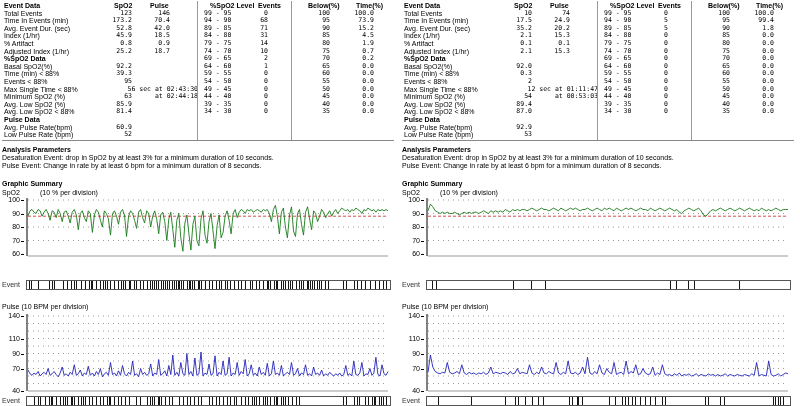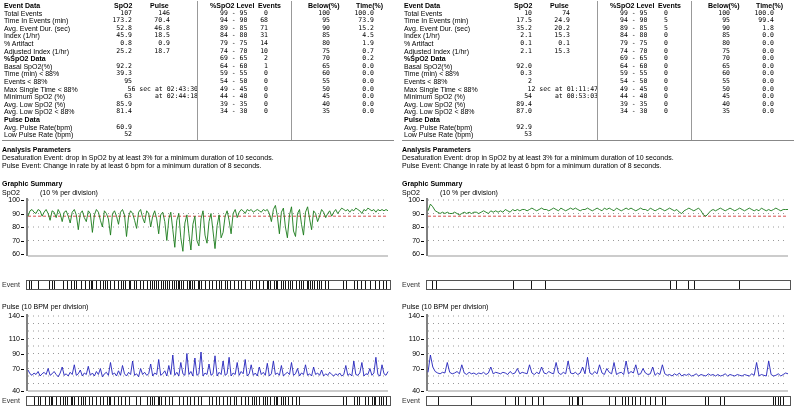--- a/index.html
+++ b/index.html
@@ -19,21 +19,21 @@
   .v2{position:absolute;left:130px;width:38px;text-align:right}
   .wide{position:absolute;left:86px;width:110px;text-align:right}
   .extra{position:absolute;left:132px;width:64px;text-align:right}
   .num{font-family:"DejaVu Sans Mono",monospace;font-size:6.5px}
   .h-spo2{position:absolute;left:112px;font-weight:bold}
   .h-pulse{position:absolute;left:148px;font-weight:bold}
   .h-level{position:absolute;left:12px;font-weight:bold}
   .h-events{position:absolute;left:60px;font-weight:bold}
   .h-below{position:absolute;left:16px;font-weight:bold}
   .h-time{position:absolute;left:64px;font-weight:bold}
-  .rng{position:absolute;left:22px}
+  .rng{position:absolute;left:6px}
   .ev{position:absolute;left:44px;width:26px;text-align:right}
   .bv{position:absolute;left:8px;width:30px;text-align:right}
   .tv{position:absolute;left:42px;width:40px;text-align:right}
   .vdiv{position:absolute;top:1px;width:1px;height:139px;background:#999}
   .vdiv.d1{left:197px}.vdiv.d2{left:291px}
   .hline{position:absolute;top:140px;left:2px;width:392px;height:1px;background:#888}
   
   .analysis{position:absolute;left:2px;top:146px;font-size:7px;line-height:8px}
   .analysis .ttl{font-weight:bold}
   .graphic-title{position:absolute;left:2px;top:180px;font-size:7px;font-weight:bold}
@@ -61,32 +61,32 @@
   <div class="panel">
     <div class="main-tbl">
       <div class="trow hdr">
         <span class="lbl">Event Data</span>
         <span class="h-spo2">SpO2</span>
         <span class="h-pulse">Pulse</span>
       </div>
       <div class="main-rows">
           <div class="trow">
             <span class="lbl">Total Events</span>
-            <span class="v1 num">107</span>
+            <span class="v1 num">123</span>
             <span class="v2 num">146</span>
           </div>
           <div class="trow">
             <span class="lbl">Time In Events (min)</span>
             <span class="v1 num">173.2</span>
             <span class="v2 num">70.4</span>
           </div>
           <div class="trow">
             <span class="lbl">Avg. Event Dur. (sec)</span>
             <span class="v1 num">52.8</span>
-            <span class="v2 num">46.8</span>
+            <span class="v2 num">42.0</span>
           </div>
           <div class="trow">
             <span class="lbl">Index (1/hr)</span>
             <span class="v1 num">45.9</span>
             <span class="v2 num">18.5</span>
           </div>
           <div class="trow">
             <span class="lbl">% Artifact</span>
             <span class="v1 num">0.8</span>
             <span class="v2 num">0.9</span>

